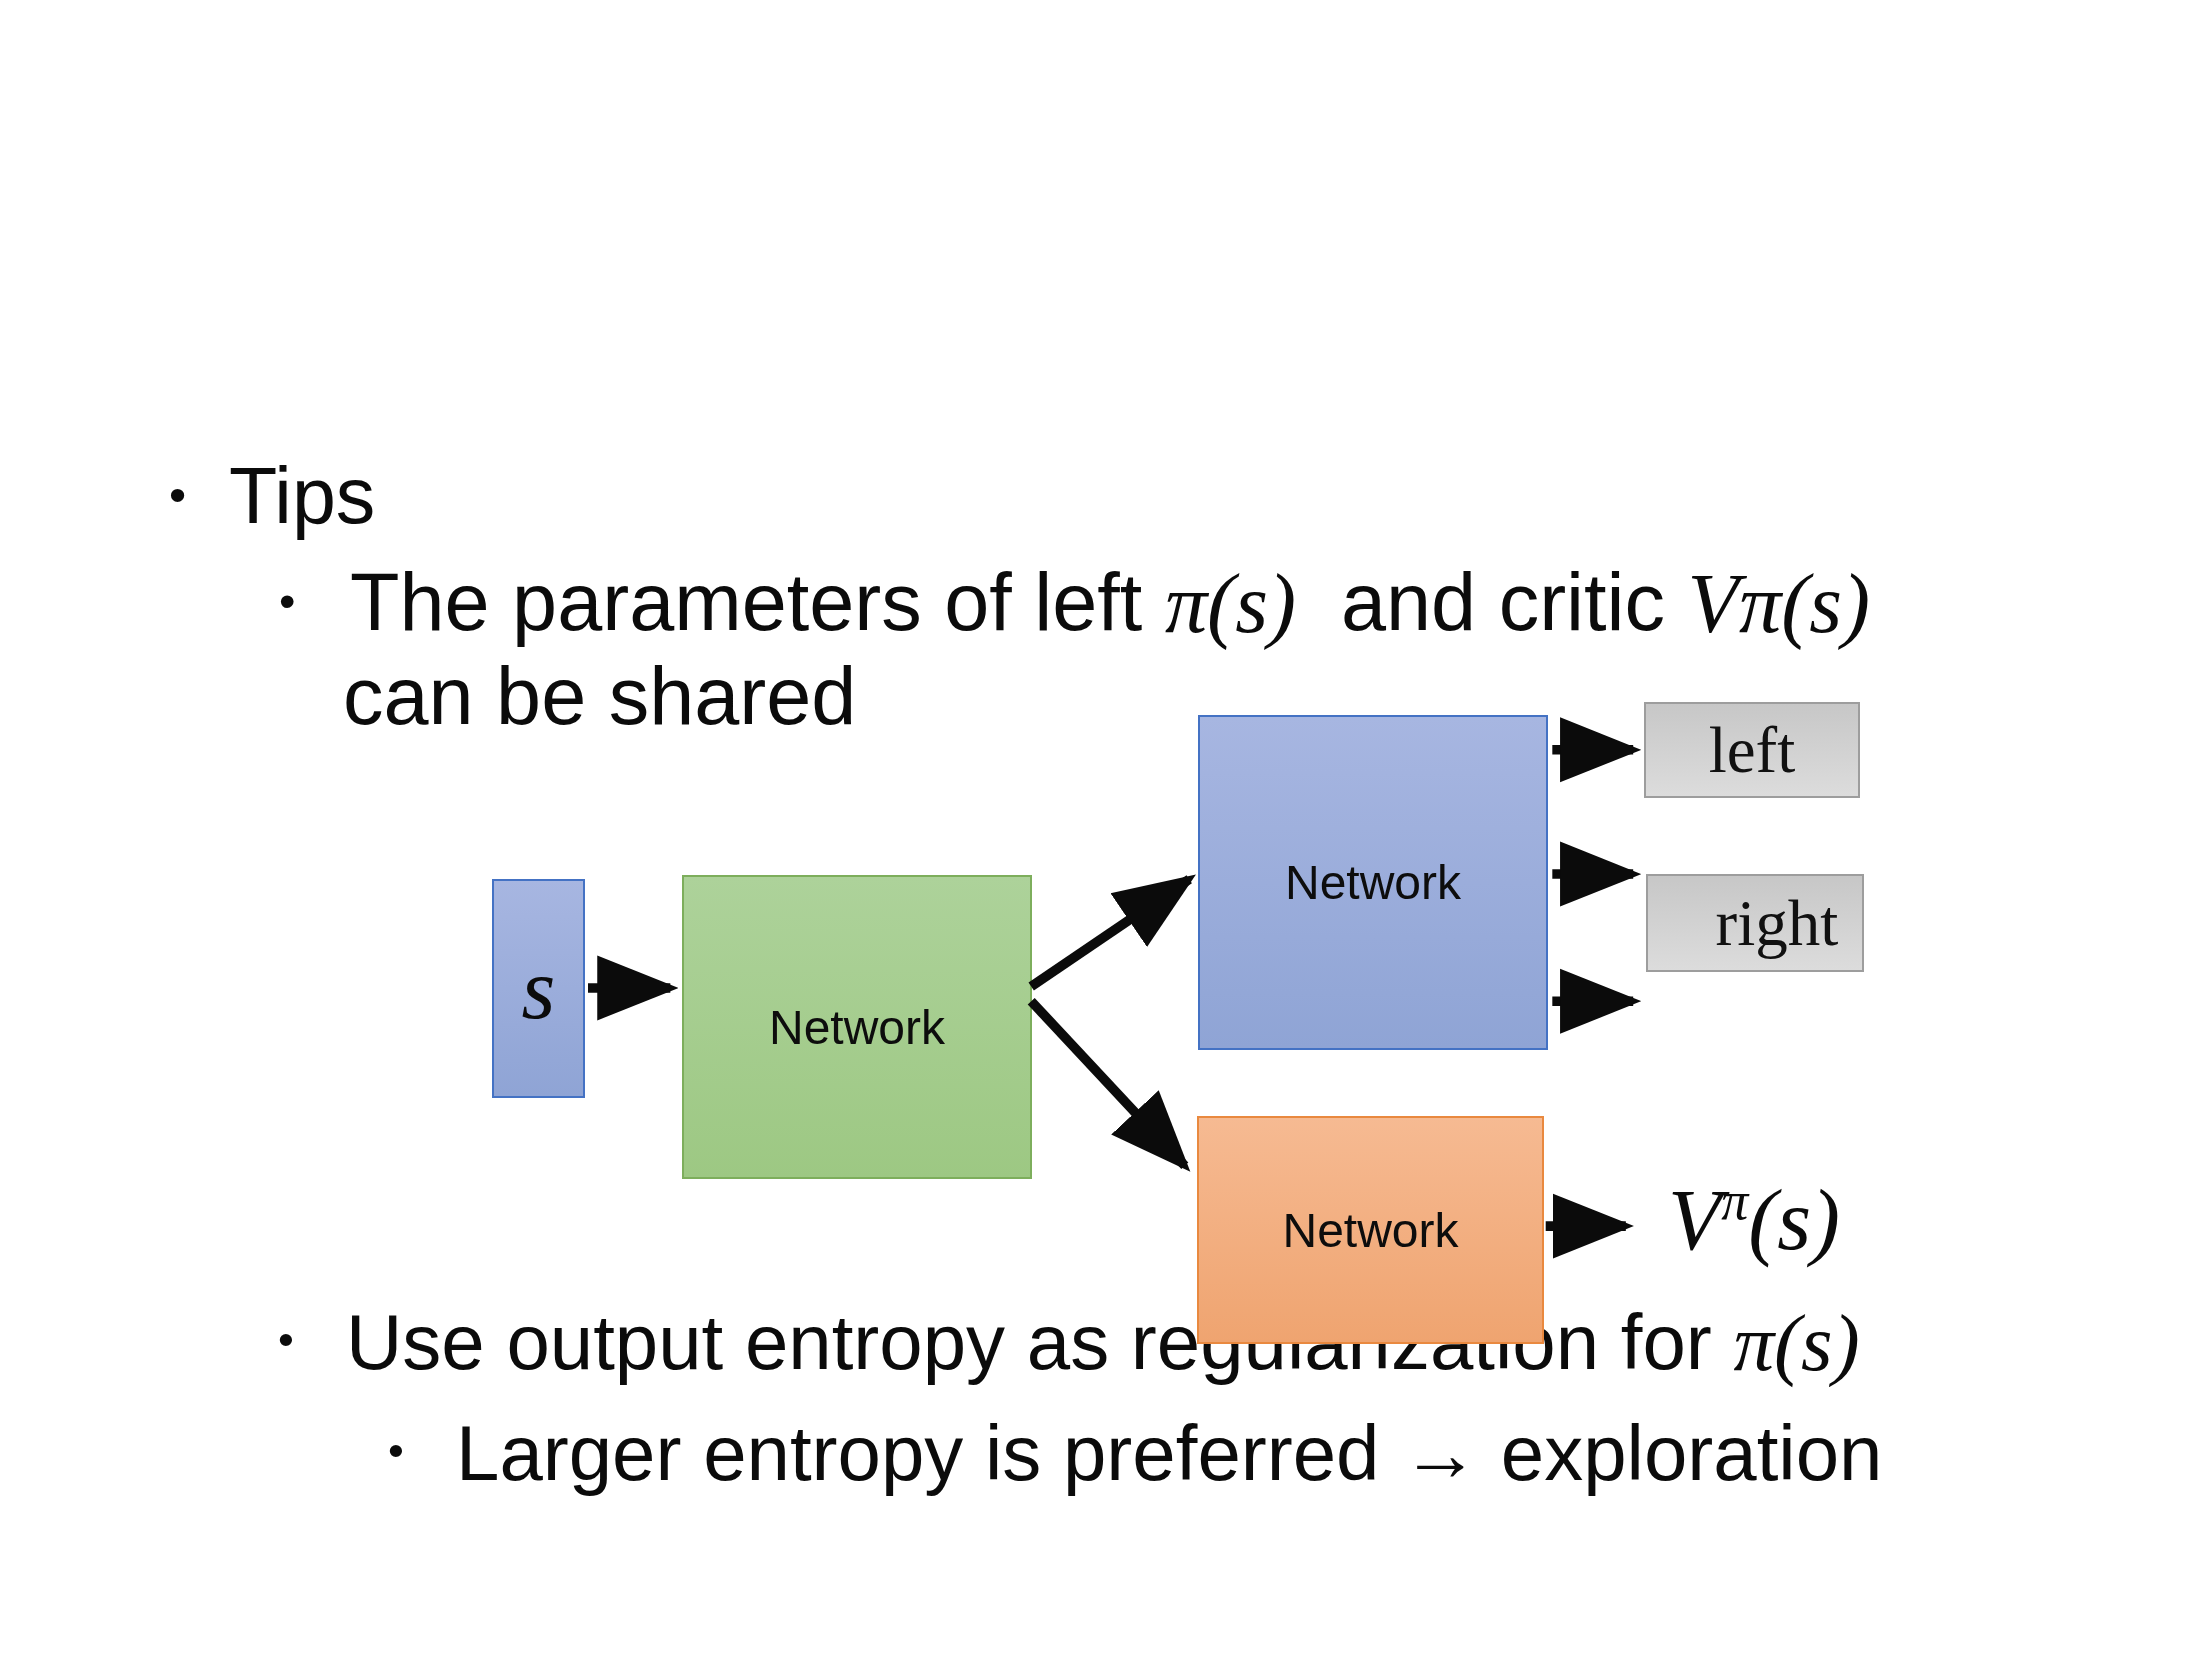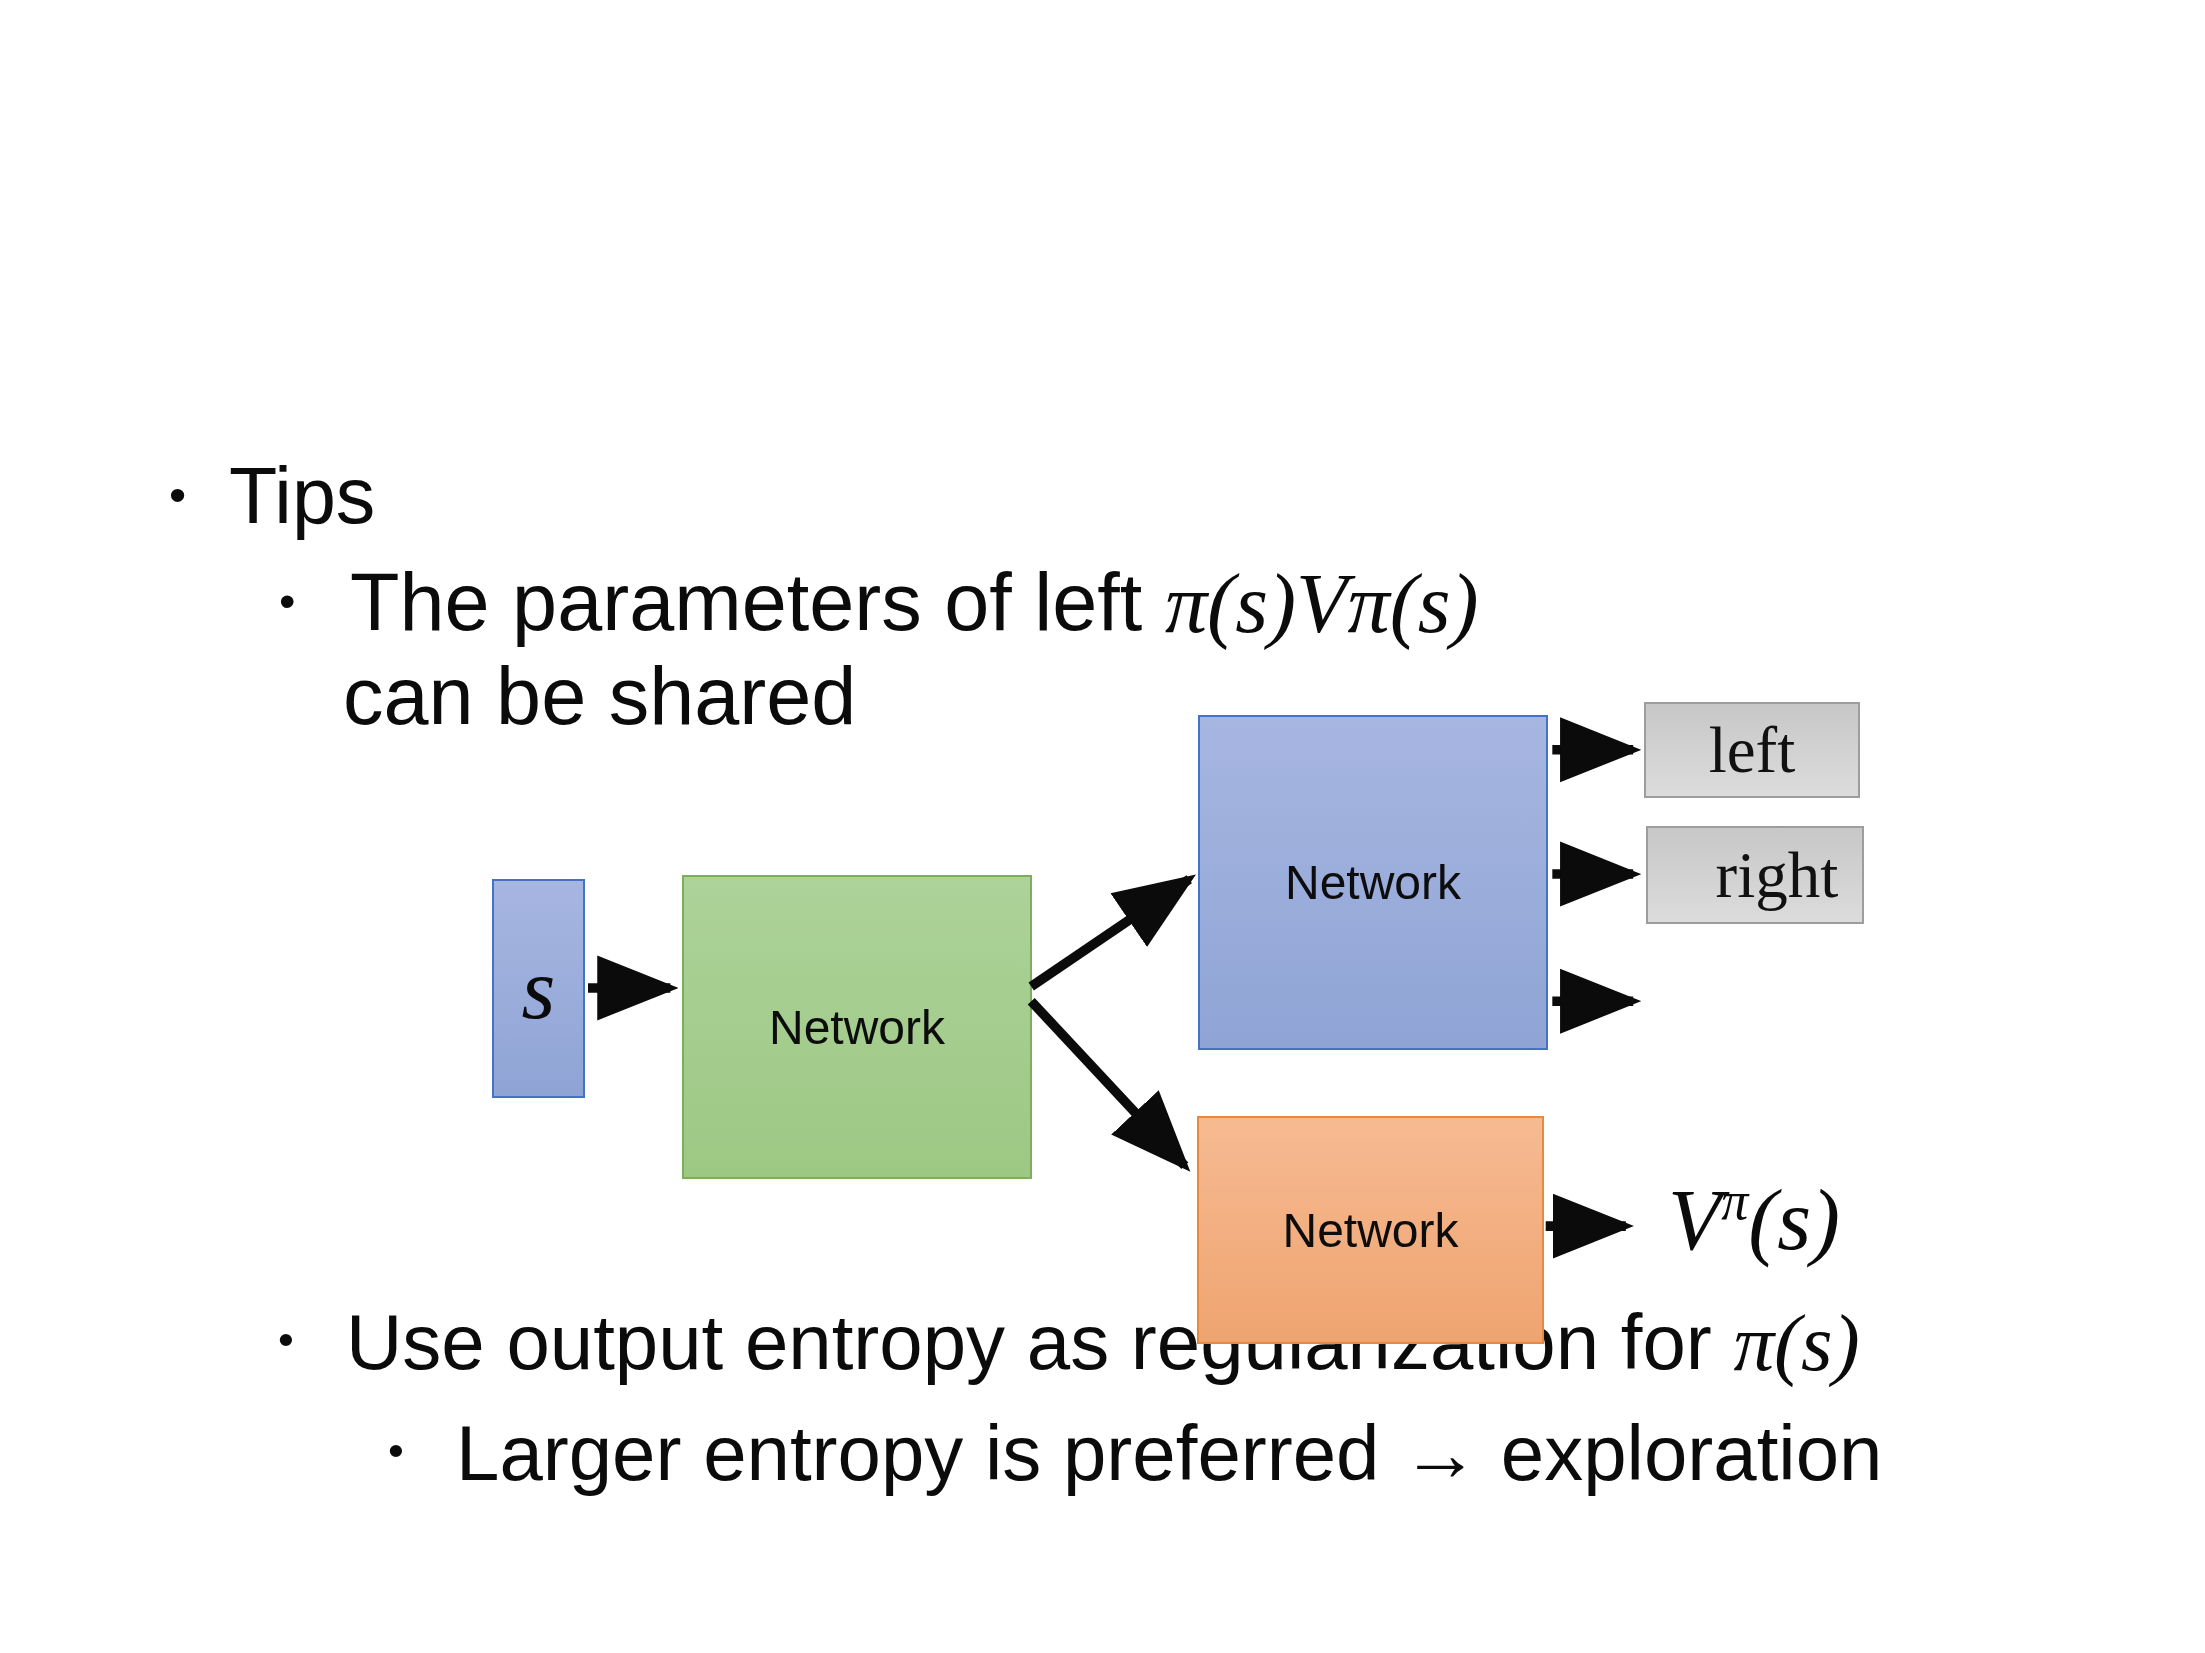--- a/index.html
+++ b/index.html
@@ -55,21 +55,21 @@
     background:linear-gradient(180deg,#f6ba92 0%,#efa470 100%);
     border:2.2px solid var(--accent-orange-border,#E9893F);
   }
   .net-lbl{font-size:48px;color:#0d0d0d;}
   .box-gray{
     background:linear-gradient(180deg,#c7c7c7 0%,#dcdcdc 100%);
     border:2.2px solid var(--gray-border,#9D9D9D);
   }
   .box-gray .lbl{font-family:"Liberation Serif",serif;font-size:65px;color:#111;}
   .gray-left {left:1644px;top:702px; width:216px;height:96px;text-align:center;}
-  .gray-right{left:1646px;top:826px;width:218px;height:98px;padding-left:44px;}
+  .gray-right{left:1646px;top:874px;width:218px;height:98px;padding-left:44px;}
   .gray-fire {left:1645px;top:950px;width:216px;height:104px;}
 
   .vpis{
     position:absolute;left:1638px;top:1176px;
     font-family:"Liberation Serif",serif;font-style:italic;
     font-size:87px;line-height:1;white-space:pre;margin-left:30px;
   }
   .vpis sup{font-size:0.62em;vertical-align:0.55em;line-height:0;}
 
   
@@ -80,21 +80,21 @@
 <body>
 
 <div class="slide">
 
 
   <div class="line b-tips">
     <span class="bullet">•</span><span>Tips</span>
   </div>
 
   <div class="line b-param">
-    <span class="bullet">•</span><span>The parameters of left </span><span class="math">π(s)</span><span class="math">V</span><sup class="math">π</sup><span class="math">(s)</span>
+    <span class="bullet">•</span><span>The parameters of left </span><span class="math">π(s)</span><span>  and critic </span><span class="math">V</span><sup class="math">π</sup><span class="math">(s)</span>
   </div>
 
   <div class="line b-param2">
     <span>can be shared</span>
   </div>
 
   <div class="line b-entropy">
     <span class="bullet">•</span><span>Use output entropy as regularization for </span><span class="math">π(s)</span>
   </div>
 

